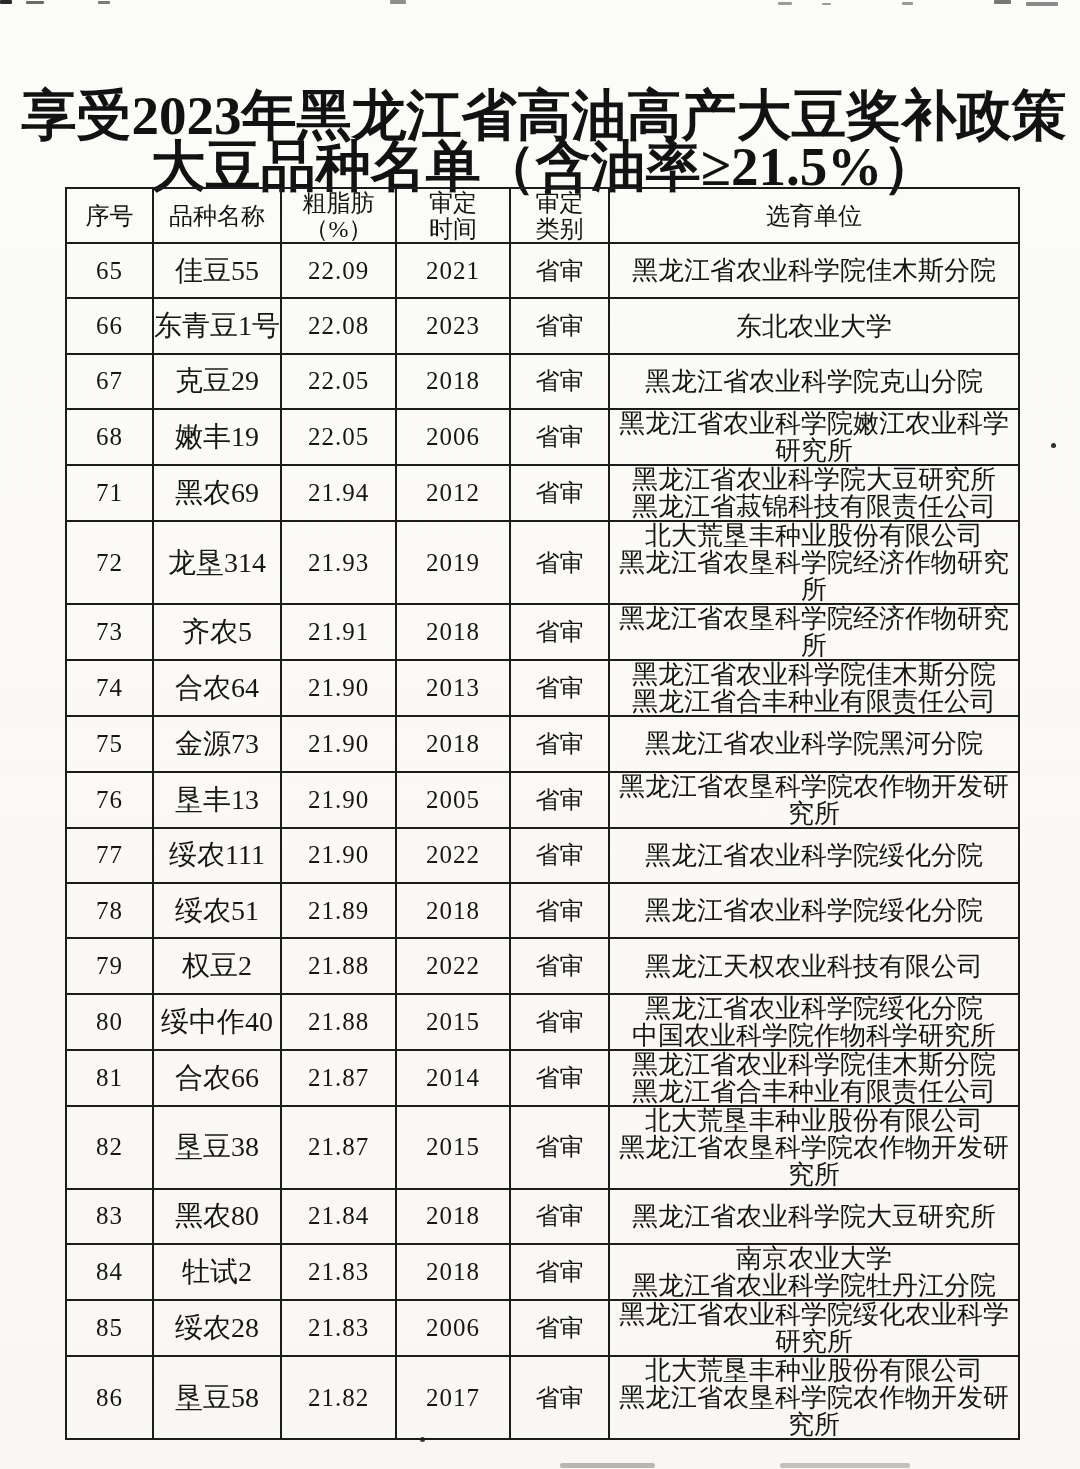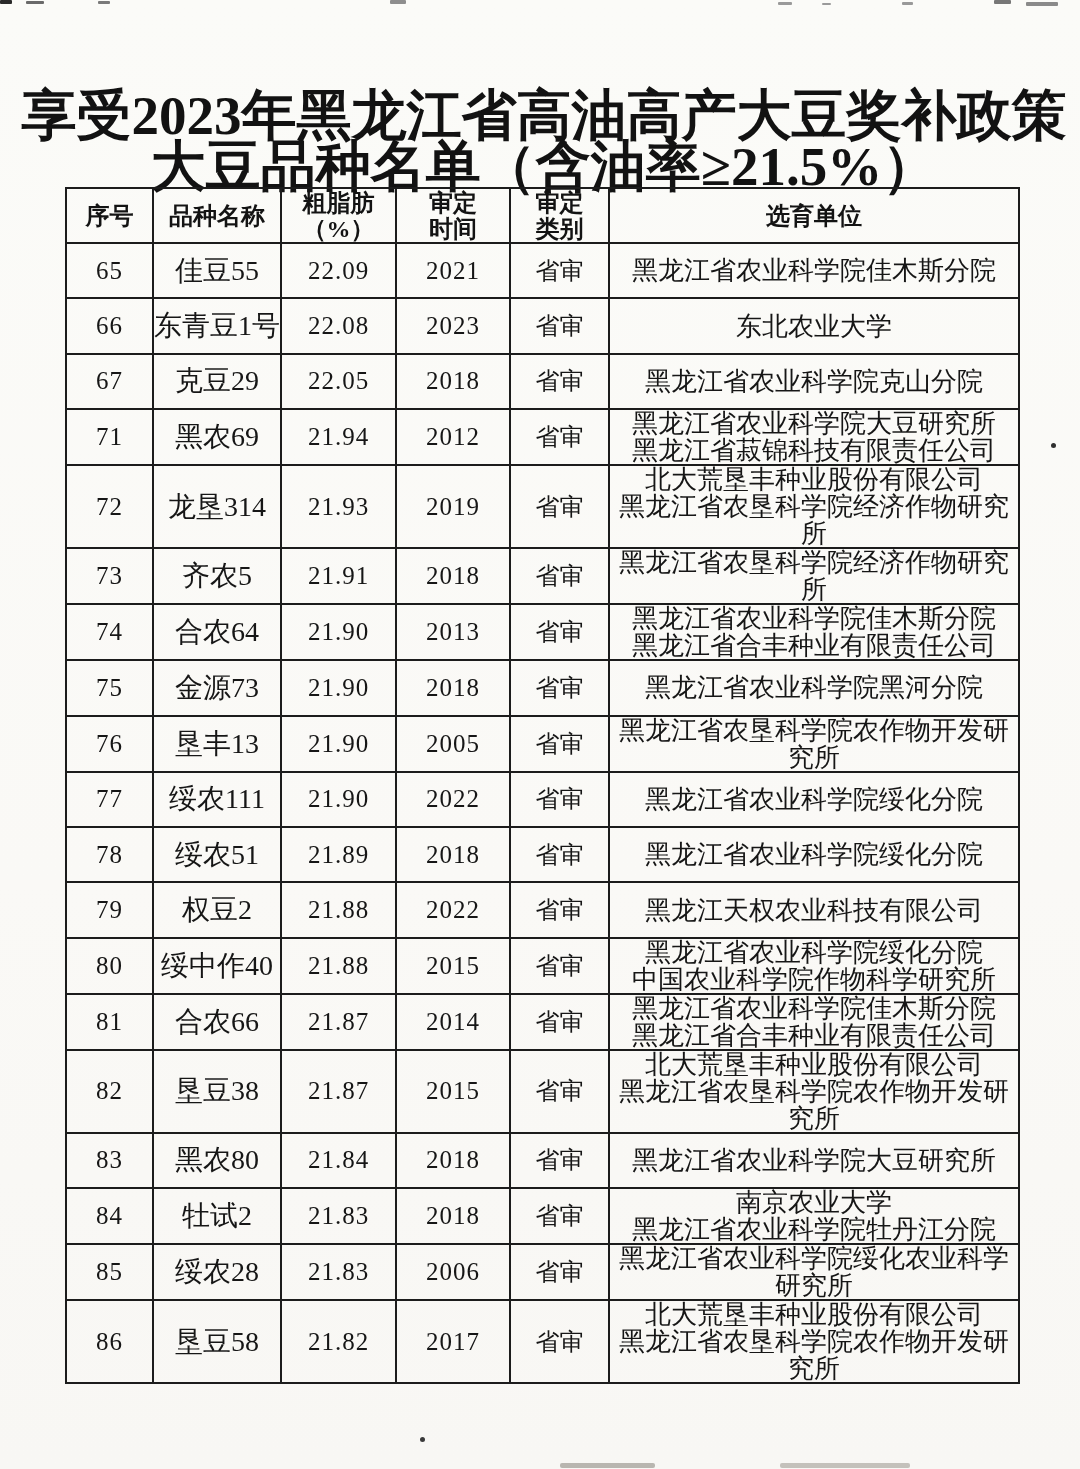--- a/index.html
+++ b/index.html
@@ -49,21 +49,21 @@
     border: 2.5px solid #1c1c1c;
     text-align: center;
     vertical-align: middle;
     padding: 0;
     overflow: hidden;
   }
   .variety-table thead tr { height: 55px; }
   .variety-table tbody tr { height: 55.4px; margin-top: 15px; }
   .variety-table th {
     font-size: 24px;
-    font-weight: bold;
+    font-weight: normal;
     line-height: 26px;
     white-space: pre-line;
     color: #131313;
     margin-left: 20px;
   }
   .variety-table td { font-size: 24px; }
   .variety-table td.c-no,
   .variety-table td.c-fat,
   .variety-table td.c-year { font-size: 25px; letter-spacing: 1px; }
   .variety-table td.c-variety { font-size: 28px; }
@@ -161,20 +161,28 @@
   </tr>
         <tr>
     <td class="c-no">67</td>
     <td class="c-variety">克豆29</td>
     <td class="c-fat">22.05</td>
     <td class="c-year">2018</td>
     <td class="c-cat">省审</td>
     <td class="c-breeder">黑龙江省农业科学院克山分院</td>
   </tr>
         <tr>
+    <td class="c-no">68</td>
+    <td class="c-variety">嫩丰19</td>
+    <td class="c-fat">22.05</td>
+    <td class="c-year">2006</td>
+    <td class="c-cat">省审</td>
+    <td class="c-breeder">黑龙江省农业科学院嫩江农业科学研究所</td>
+  </tr>
+        <tr>
     <td class="c-no">71</td>
     <td class="c-variety">黑农69</td>
     <td class="c-fat">21.94</td>
     <td class="c-year">2012</td>
     <td class="c-cat">省审</td>
     <td class="c-breeder">黑龙江省农业科学院大豆研究所
 黑龙江省菽锦科技有限责任公司</td>
   </tr>
         <tr>
     <td class="c-no">72</td>

